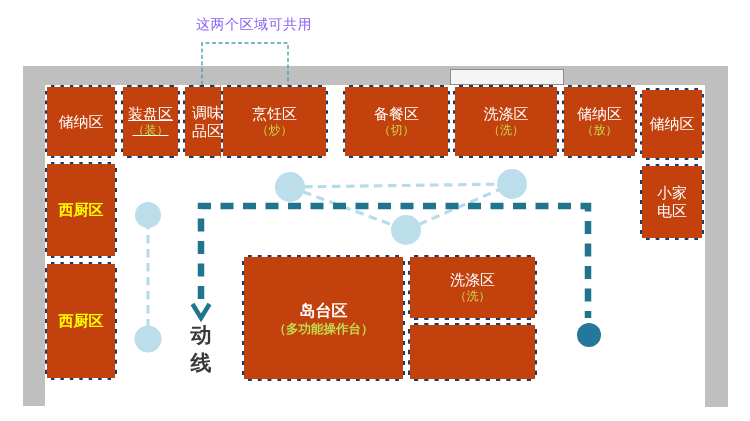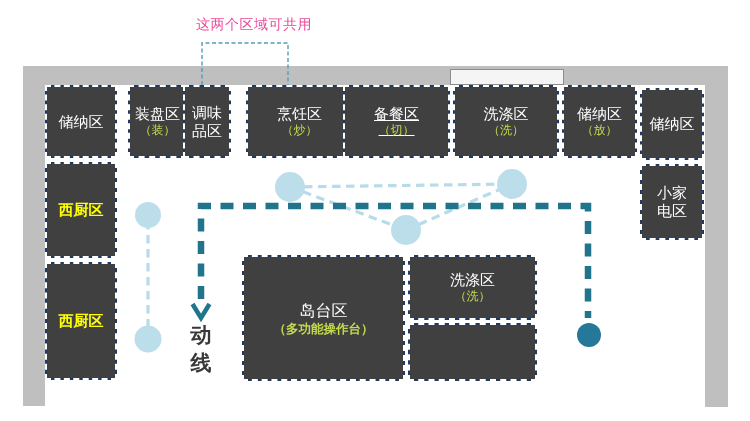--- a/index.html
+++ b/index.html
@@ -1,65 +1,65 @@
 <!DOCTYPE html>
 <html><head>
 <meta charset="utf-8">
 <style>
   html,body{margin:0;padding:0;background:#ffffff;font-family:"DejaVu Sans",sans-serif;}
   #canvas{position:relative;width:750px;height:421px;background:#ffffff;overflow:hidden;}
 
   .wall{position:absolute;background:#BFBFBF;}
   .window{position:absolute;background:#F5F5F5;border:1px solid #8C8C8C;box-sizing:border-box;}
 
-  .zone{position:absolute;background:#404040;border:2px solid #1F3B63;box-sizing:border-box;
+  .zone{position:absolute;background:#c2410c;border:2px solid #1F3B63;box-sizing:border-box;
         display:flex;flex-direction:column;align-items:center;justify-content:center;
         text-align:center;color:#ffffff;}
   .zone::before{content:"";position:absolute;inset:-2px;border:2px dashed #ffffff;pointer-events:none;}
   .zname{font-size:15px;line-height:18px;}
   .zsub{font-size:12px;line-height:15px;color:#C3DB4E;}
   .yellow .zname{color:#FFFF00;font-weight:bold;}
   .wrap2 .zname{max-width:33px;}
-  .island .zname{font-size:16px;line-height:20px;}
+  .island .zname{font-size:16px;line-height:20px;font-weight:bold;}
   .island .zsub{font-size:12.5px;font-weight:bold;}
 
-  .annotation{position:absolute;left:196px;top:16px;font-size:14px;color:#ec4899;
+  .annotation{position:absolute;left:196px;top:16px;font-size:14px;color:#8b5cf6;
               letter-spacing:0.5px;white-space:nowrap;}
   .flow-label{position:absolute;left:185px;top:321px;width:32px;text-align:center;
               font-size:21px;line-height:28px;color:#383838;font-weight:bold;}
 
   svg.overlay{position:absolute;left:0;top:0;pointer-events:none;}
 </style>
 </head>
 <body>
 
 <div id="canvas">
 
   <div class="wall" style="left:23px;top:66px;width:705px;height:19px;"></div>
   <div class="wall" style="left:23px;top:66px;width:22px;height:340px;"></div>
   <div class="wall" style="left:705px;top:66px;width:23px;height:341px;"></div>
   <div class="window" style="left:450px;top:69px;width:114px;height:16px;"></div>
 
   <div class="zone" style="left:45px;top:85px;width:72px;height:73px;">
     <div class="zname">储纳区</div>
 
   </div>
-  <div class="zone" style="left:128px;top:85px;width:59px;height:73px;">
+  <div class="zone" style="left:121px;top:85px;width:59px;height:73px;text-decoration:underline;">
     <div class="zname">装盘区</div>
     <div class="zsub">（装）</div>
   </div>
   <div class="zone wrap2" style="left:183px;top:85px;width:48px;height:73px;">
     <div class="zname">调味品区</div>
 
   </div>
-  <div class="zone" style="left:246px;top:85px;width:107px;height:73px;">
+  <div class="zone" style="left:221px;top:85px;width:107px;height:73px;">
     <div class="zname">烹饪区</div>
     <div class="zsub">（炒）</div>
   </div>
-  <div class="zone" style="left:343px;top:85px;width:107px;height:73px;text-decoration:underline;">
+  <div class="zone" style="left:343px;top:85px;width:107px;height:73px;">
     <div class="zname">备餐区</div>
     <div class="zsub">（切）</div>
   </div>
   <div class="zone" style="left:453px;top:85px;width:106px;height:73px;">
     <div class="zname">洗涤区</div>
     <div class="zsub">（洗）</div>
   </div>
   <div class="zone" style="left:562px;top:85px;width:75px;height:73px;">
     <div class="zname">储纳区</div>
     <div class="zsub">（放）</div>

